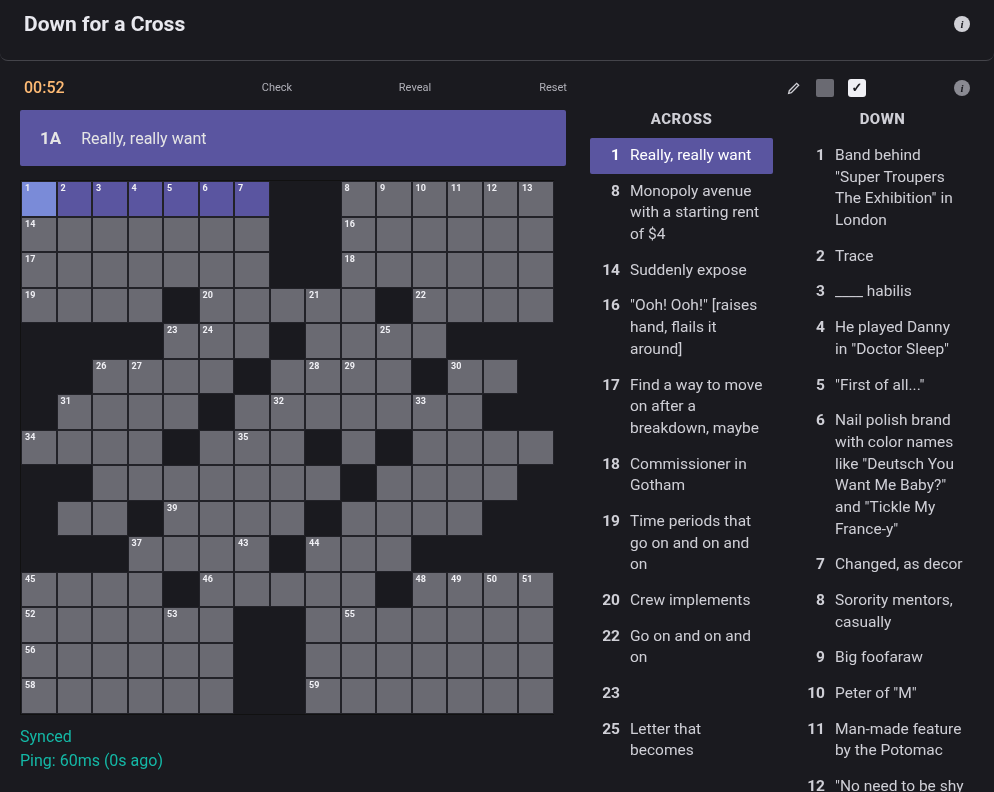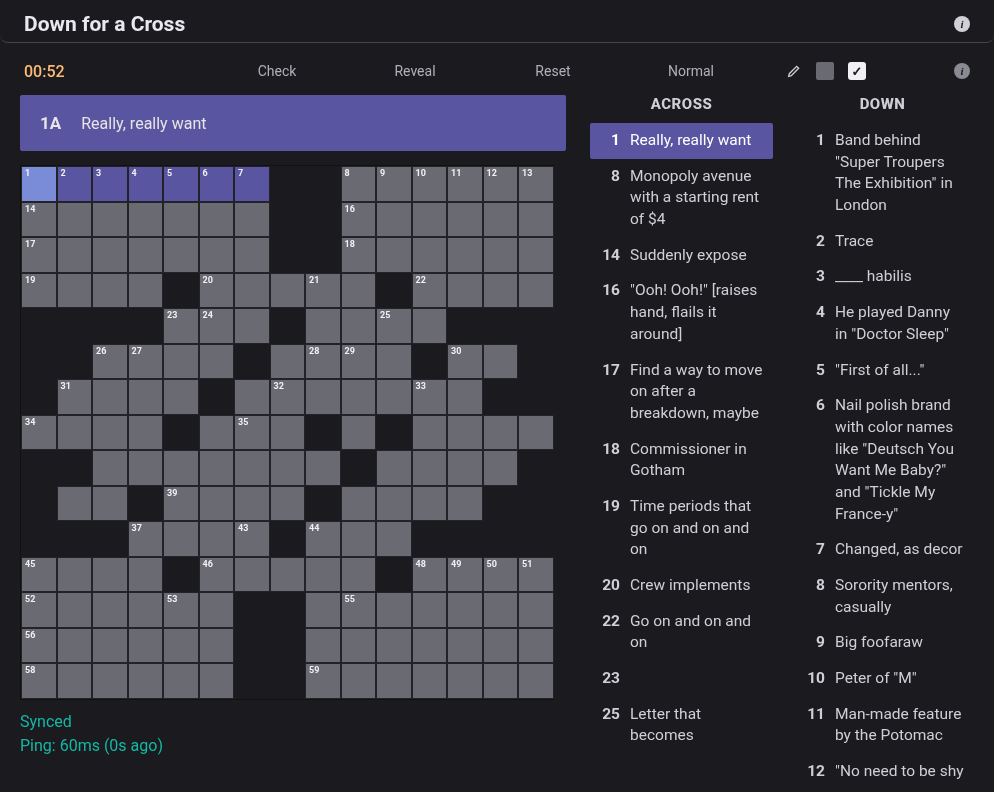--- a/index.html
+++ b/index.html
@@ -9,21 +9,21 @@
     color: #e0e0e0;
     font-family: -apple-system, BlinkMacSystemFont, "Segoe UI", Roboto, sans-serif;
     width: 994px;
     height: 792px;
     overflow: hidden;
   }
   .titlebar {
     display: flex;
     align-items: center;
     justify-content: space-between;
-    padding: 12px 24px 6px 24px;
+    padding: 12px 24px 24px 24px;
     border-bottom: 1px solid #44444a;
     border-radius: 8px;
   }
   .titlebar h1 {
     margin: 0;
     font-size: 21px;
     font-weight: 700;
     color: #e8e8ee;
   }
   .info-icon {
@@ -48,21 +48,21 @@
   .timer {
     width: 180px;
     text-align: left;
     font-size: 16px;
     font-weight: 500;
     color: #fdba74;
   }
   .tbtn {
     flex: 0 0 130px;
     text-align: center;
-    font-size: 14px;
+    font-size: 11px;
     color: #b0b0b8;
     padding: 4px 0;
     cursor: pointer;
   }
   .tool-right {
     margin-left: auto;
     display: flex;
     align-items: center;
     gap: 14px;
   }
@@ -171,21 +171,20 @@
 <div class="titlebar">
   <h1>Down for a Cross</h1>
   <span class="info-icon">i</span>
 </div>
 
 <div class="toolbar">
   <div class="timer">00:52</div>
   <div class="tbtn">Check</div>
   <div class="tbtn">Reveal</div>
   <div class="tbtn">Reset</div>
-  <div class="tbtn">Normal</div>
   <div class="tool-right">
     <span class="pencil-icon">
       <svg width="16" height="16" viewBox="0 0 24 24" fill="none" stroke="#d0d0d6" stroke-width="2">
           <path d="M4 20l4-1 11-11-3-3L5 16l-1 4z"></path>
         </svg>
     </span>
     <span class="color-swatch"></span>
     <span class="checkbox-icon">✓</span>
     <span style="width:60px"></span>
     <span class="info-icon" style="background:#8a8a92">i</span>

